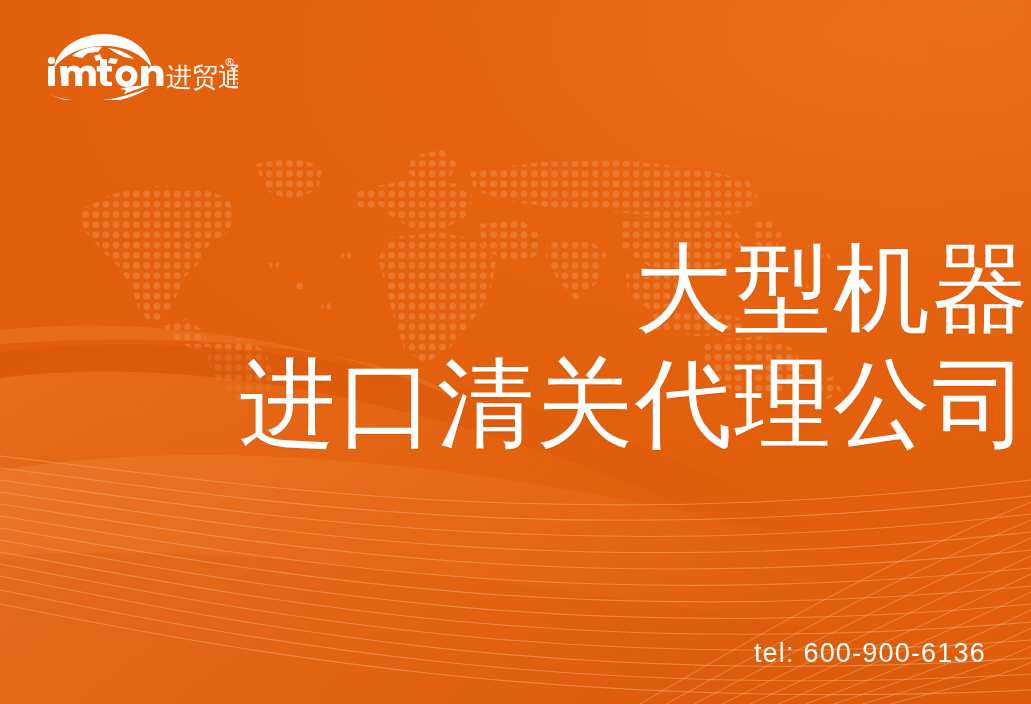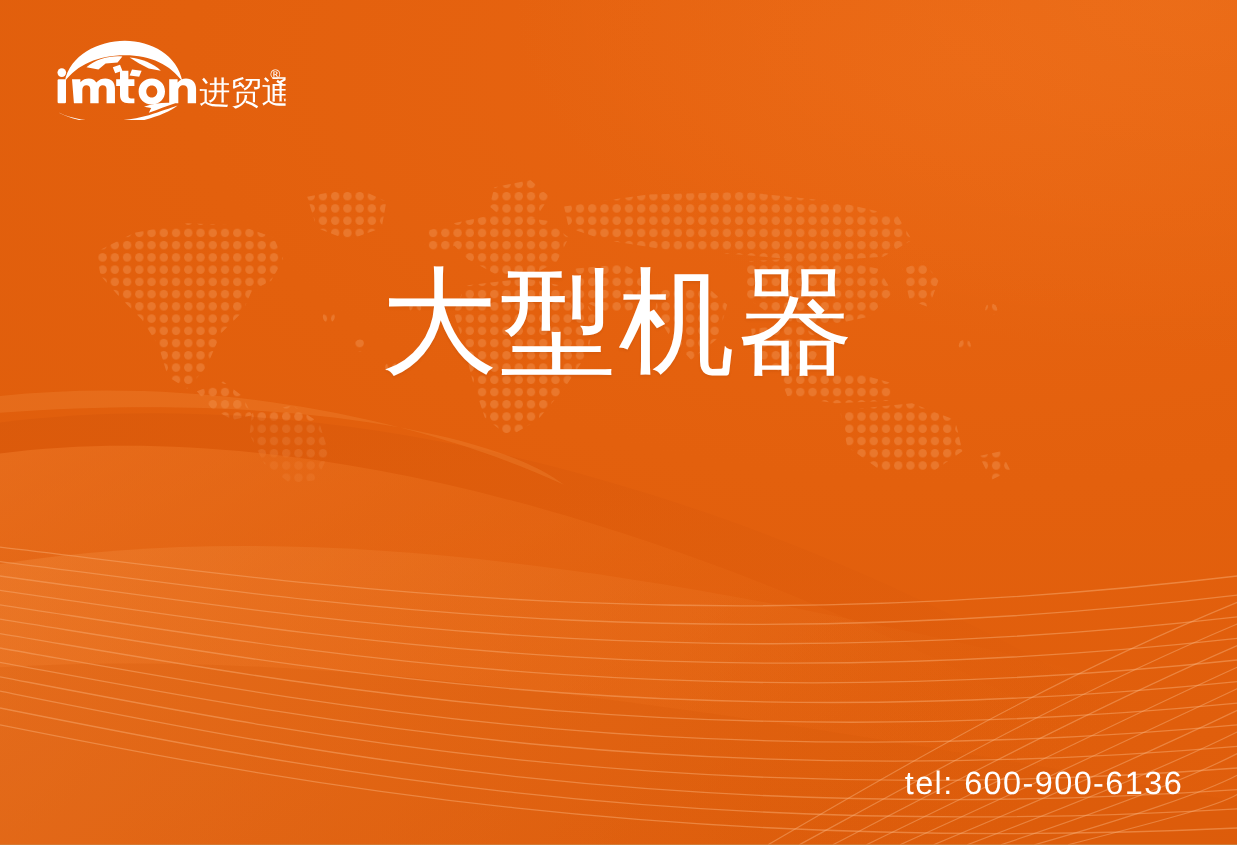--- a/index.html
+++ b/index.html
@@ -42,22 +42,22 @@
 
   
   .logo{
     position:absolute;left:38px;top:32px;
     width:200px;height:68px;
   }
   .logo svg{display:block;width:100%;height:100%;}
 
   
   .headline{
-    position:absolute;left:0;top:220px;width:1031px;
-    text-align:center;
+    position:absolute;left:0;top:240px;width:1031px;
+    text-align:right;
     color:#ffffff;
     line-height:1.0;
     letter-spacing:2px;
     font-weight:400;
     text-shadow:0 1px 2px rgba(120,45,0,.10);
   }
   .hl-line1{
     font-size:97px;
     font-family:"DejaVu Sans","Liberation Sans",sans-serif;
     display:block;
@@ -257,17 +257,18 @@
         <path d="M8 60 C 24 70, 56 72, 86 64 C 96 61, 104 58, 110 56
                  C 104 61, 92 66, 78 69 C 52 74, 24 70, 8 60 Z"></path>
         <path d="M82 57 C 90 54, 100 53, 108 54 C 102 56, 94 59, 86 62
                  L 88 58 Z"></path>
       </g>
     </svg>
   </div>
 
   <div class="headline">
     <span class="hl-line1">大型机器</span>
+    <span class="hl-line2">进口清关代理公司</span>
   </div>
 
   <div class="tel">tel: 600-900-6136</div>
 
 </div>
 
 </body></html>

